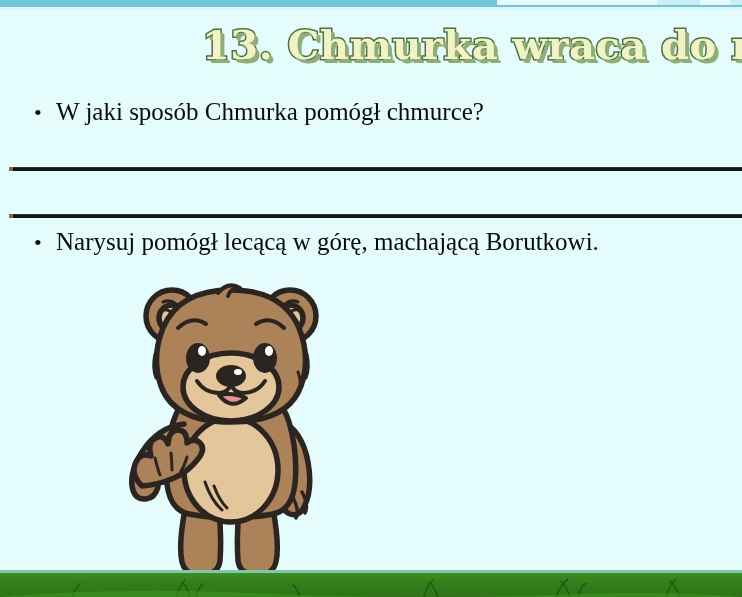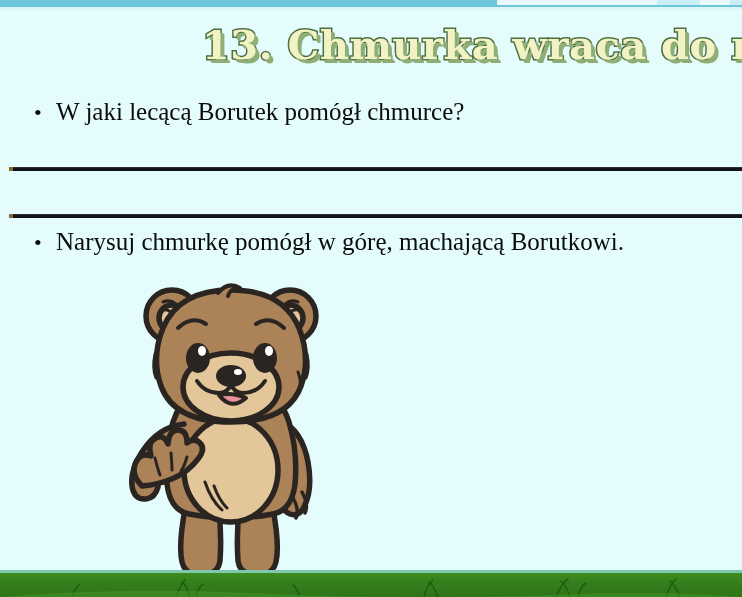--- a/index.html
+++ b/index.html
@@ -163,29 +163,29 @@
   <div id="chrome-thumb"></div>
   <div id="chrome-gap"></div>
   <div id="chrome-underline"></div>
 
   <div id="title-wrap">
     <div id="title">13. Chmurka wraca do nieb</div>
   </div>
 
   <div class="bullet-row" id="bullet-1">
     <span class="bullet-dot">•</span>
-    <span>W jaki lecącą Borutek pomógł chmurce?</span>
+    <span>W jaki sposób Chmurka pomógł chmurce?</span>
   </div>
 
   <div class="answer-line" id="line-1"></div>
   <div class="answer-line" id="line-2"></div>
 
   <div class="bullet-row" id="bullet-2">
     <span class="bullet-dot">•</span>
-    <span>Narysuj chmurkę pomógł w górę, machającą Borutkowi.</span>
+    <span>Narysuj pomógł lecącą w górę, machającą Borutkowi.</span>
   </div>
 
   <div id="bear">
     <svg viewBox="0 0 218 305" xmlns="http://www.w3.org/2000/svg">
       <g stroke="#2b2522" stroke-width="5.5" stroke-linecap="round" stroke-linejoin="round">
 
         <path d="M64 232 q-8 40 -4 58 q3 13 19 13 q17 0 19 -14 q2 -30 -2 -57 z" fill="#ac8258"></path>
         <path d="M118 232 q-4 27 -2 57 q2 14 19 14 q16 0 19 -13 q4 -18 -4 -58 z" fill="#ac8258"></path>
 
         <path d="M158 148 q22 10 28 42 q5 28 -4 45 q-5 10 -14 7 q-8 -3 -8 -13" fill="#ac8258"></path>

